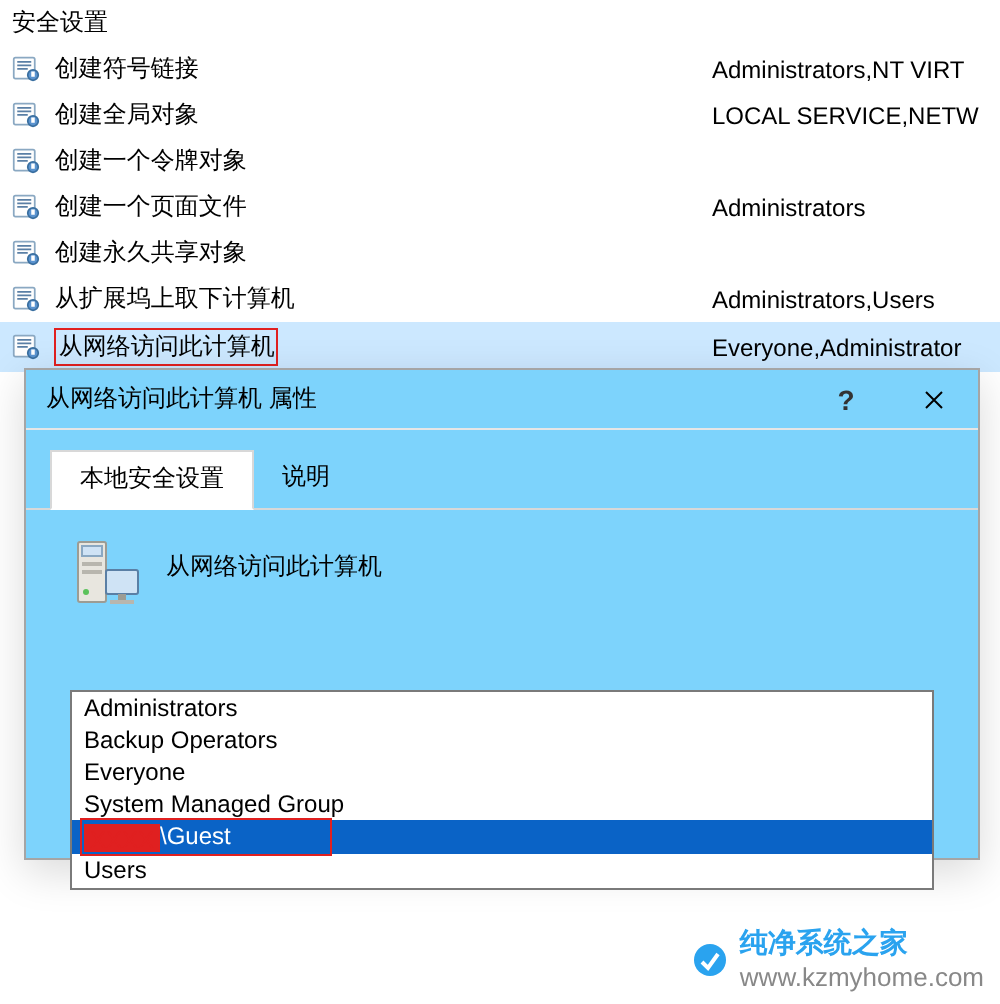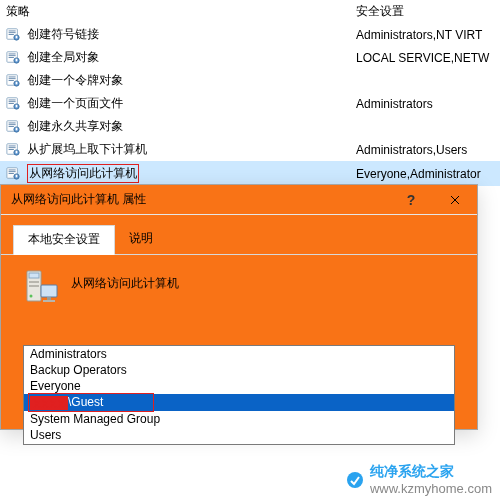--- a/index.html
+++ b/index.html
@@ -34,23 +34,23 @@
     margin-right: 4px;
   }
   .policy-icon svg { width: 14px; height: 14px; display: block; }
 
   .list-row.sel { background: #cce8ff; }
   .redbox { display:inline-block; border:1px solid #e02020; padding:0 1px; }
 
   
   .dialog {
     position: absolute;
-    top: 184px; left: 0;
+    top: 184px; left: 12px;
     width: 478px; height: 246px;
-    background: #f97316;
+    background: #7dd3fc;
     border: 1px solid #a5a5a5;
     box-shadow: 0 6px 20px rgba(0,0,0,0.15);
   }
   .titlebar {
     display: flex; align-items: center;
     height: 30px; padding: 0 0 0 10px;
     border-bottom: 1px solid #e6e6e6;
   }
   .titlebar-title { flex: 1; font-size: 12px; }
   .titlebar-btn {
@@ -130,21 +130,20 @@
   }
   .wm-logo { width: 18px; height: 18px; }
   .wm-text-cn { font-size: 14px; color: #2aa3ef; font-weight: 600; }
   .wm-text-url { font-size: 13px; color: #888; }
 </style>
 </head>
 <body>
 
 <div class="bg-list">
   <div class="list-header">
-    <div class="col-policy">策略</div>
     <div class="col-setting">安全设置</div>
   </div>
 
   <div class="list-row">
     <div class="col-policy">
       <span class="policy-icon">
         <svg viewBox="0 0 16 16">
             <rect x="1" y="2" width="12" height="12" rx="1" fill="#fefefe" stroke="#8aa8c2"></rect>
             <rect x="3" y="4" width="8" height="1" fill="#5a7fa5"></rect>
             <rect x="3" y="6" width="8" height="1" fill="#5a7fa5"></rect>
@@ -291,25 +290,25 @@
           <rect x="20" y="31" width="12" height="2" fill="#b8b6ae"></rect>
         </svg>
       </div>
       <div class="policy-title-text">从网络访问此计算机</div>
     </div>
 
     <div class="principals-box">
       <div class="principal">Administrators</div>
       <div class="principal">Backup Operators</div>
       <div class="principal">Everyone</div>
+      <div class="principal">System Managed Group</div>
       <div class="principal sel">
         <span class="redactor">XXXX</span><span>\Guest</span>
         <span class="guest-redbox"></span>
       </div>
-      <div class="principal">System Managed Group</div>
       <div class="principal">Users</div>
     </div>
   </div>
 </div>
 
 <div class="watermark">
   <svg class="wm-logo" viewBox="0 0 18 18">
     <circle cx="9" cy="9" r="8" fill="#2aa3ef"></circle>
     <path d="M5 10 L8 13 L13 6" stroke="#fff" stroke-width="2" fill="none"></path>
   </svg>

